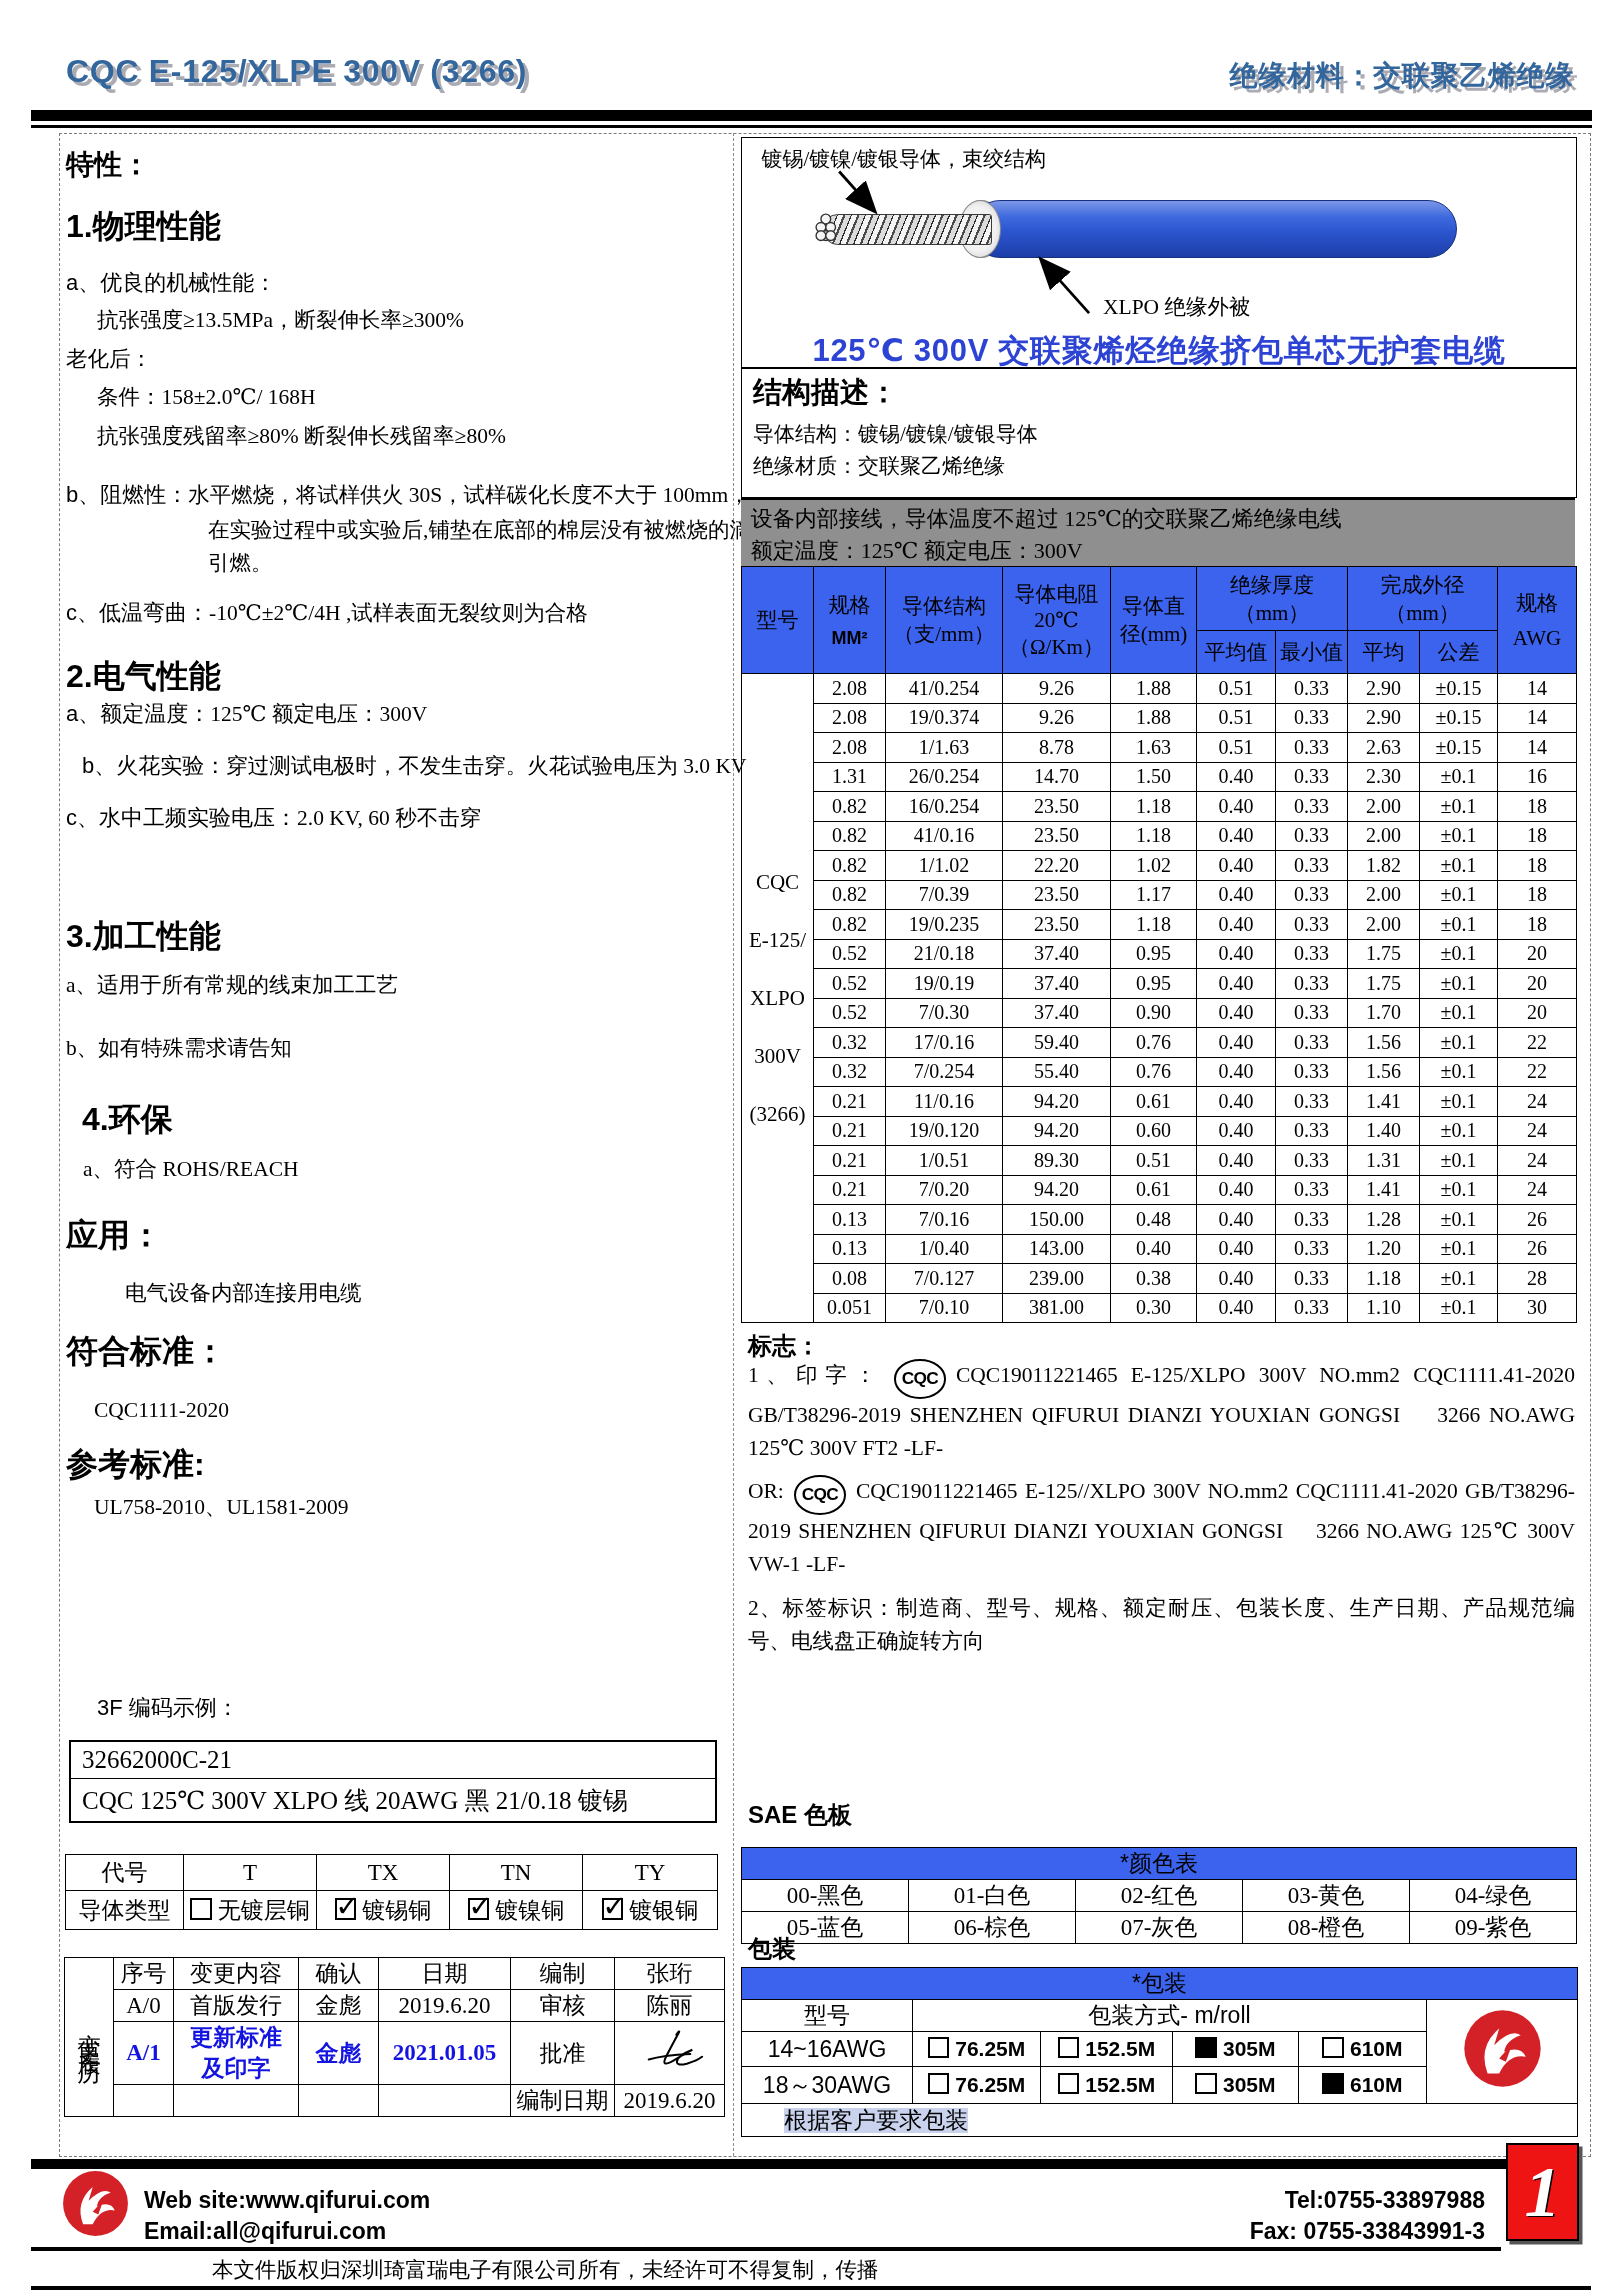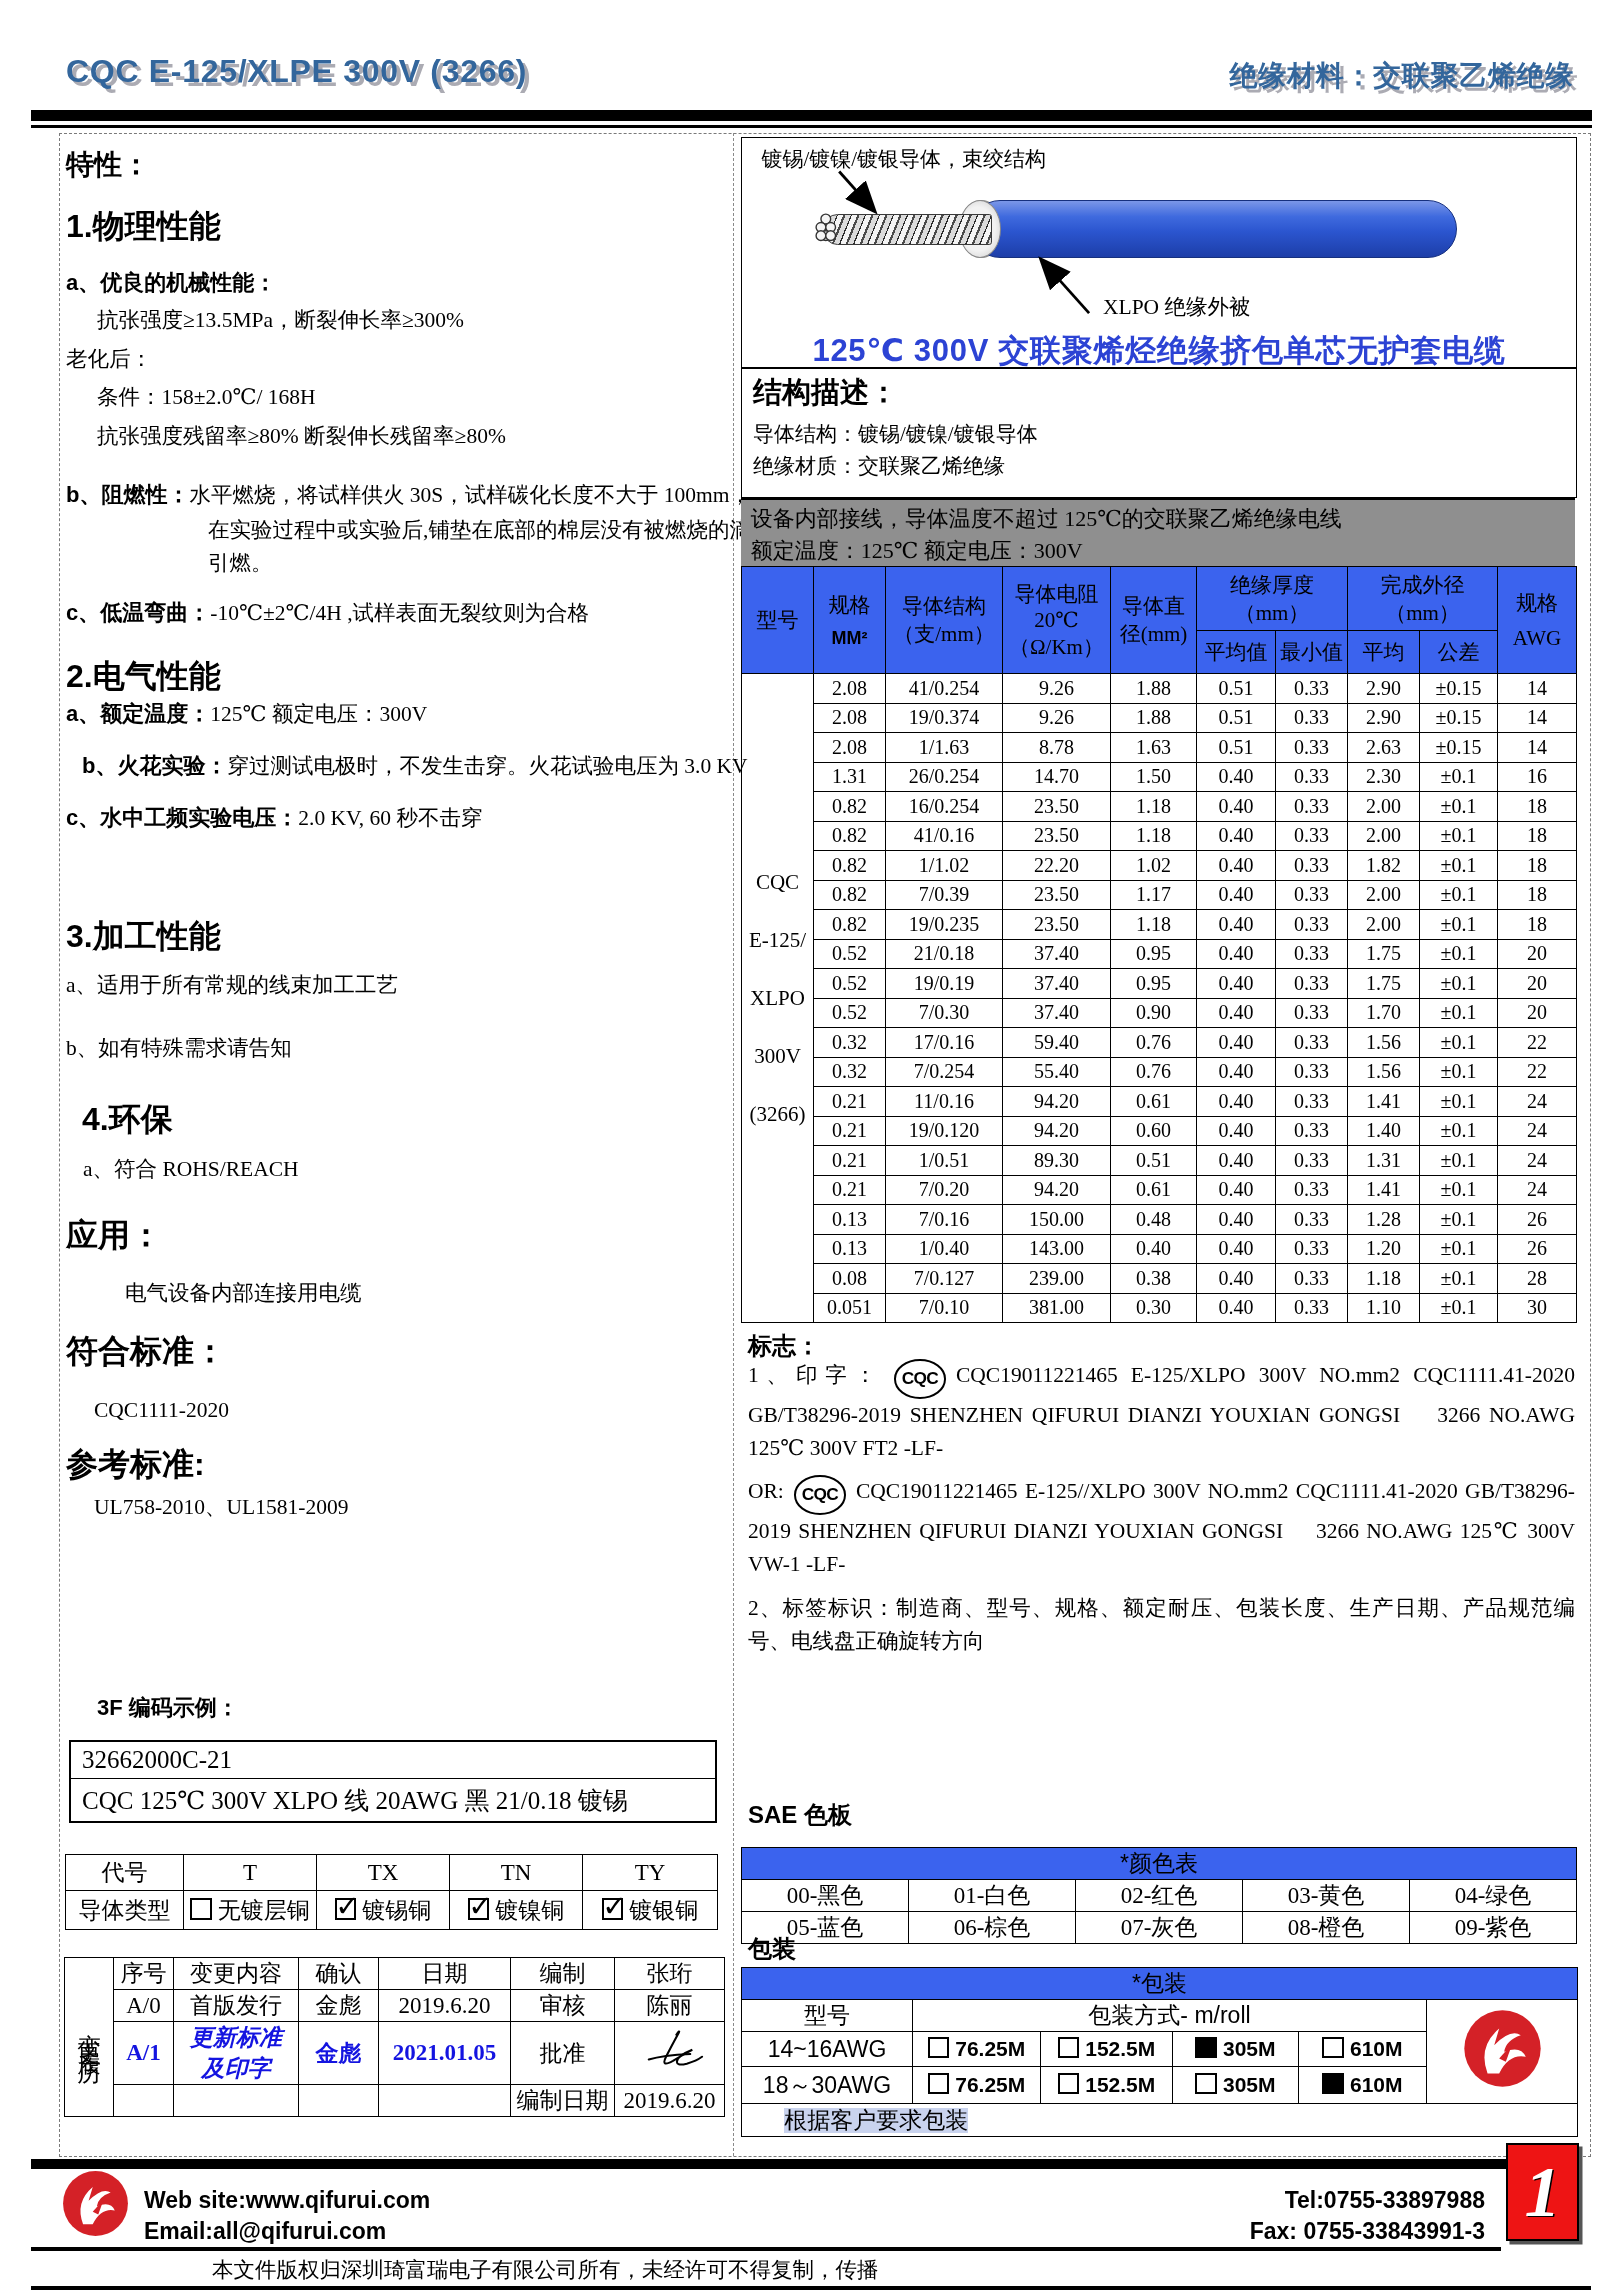--- a/index.html
+++ b/index.html
@@ -16,21 +16,21 @@
     font-family:"Liberation Sans","DejaVu Sans",sans-serif;
     font-weight:bold;color:#33669C;text-shadow:4.2px 3.5px 0 #ABABB3;
     letter-spacing:0.7px;
   }
   .rule{background:#000;}
   
   .frame{border:1.4px dashed #7a7a7a;}
   .vdash{border-left:1.4px dashed #8a8a8a;}
   
   .ll{position:absolute;left:66px;font-size:21.5px;white-space:nowrap;}
-  .lbl{font-family:"Liberation Sans","DejaVu Sans",sans-serif;font-weight:bold;}
+  .lbl{font-family:"Liberation Sans","DejaVu Sans",sans-serif;font-weight:normal;}
   .h1{font-family:"Liberation Sans","DejaVu Sans",sans-serif;font-weight:bold;font-size:32px;}
   .h2{font-family:"Liberation Sans","DejaVu Sans",sans-serif;font-weight:bold;font-size:28px;}
   
   .boxA,.boxB{border:1.4px solid #000;}
   .graybox{background:#8F8F8F;border-top:2.1px solid #000;border-bottom:1.4px solid #000;}
   .prod-title{font-family:"Liberation Sans","DejaVu Sans",sans-serif;font-weight:bold;
     color:#2C43D4;font-size:31px;text-align:center;letter-spacing:0.7px;}
   
   .insulation{position:absolute;border-radius:29px;
     background:linear-gradient(180deg,#7b97e8 0%,#3f6ade 28%,#2b55cf 55%,#1d3ea8 100%);
@@ -168,21 +168,21 @@
   <tr style="height:29px;">
     <td>A/0</td>
     <td>首版发行</td>
     <td>金彪</td>
     <td>2019.6.20</td>
     <td>审核</td>
     <td>陈丽</td>
   </tr>
   <tr style="height:61px;">
     <td class="blue">A/1</td>
-    <td class="blue" style="white-space:normal;padding:0 9.7px;font-style:italic;">更新标准及印字</td>
+    <td class="blue" style="white-space:normal;padding:0 9.7px;">更新标准及印字</td>
     <td class="blue">金彪</td>
     <td class="blue">2021.01.05</td>
     <td>批准</td>
     <td>
       <svg width="83" height="49" viewBox="0 0 120 70">
         <path d="M70 12 q6 -8 3 -2 q-12 22 -18 34 q-8 16 10 6 q16 -10 28 -16 q-20 8 -22 16 q-2 8 14 4 q14 -4 22 -10" fill="none" stroke="#000" stroke-width="3" stroke-linecap="round"></path>
         <path d="M30 48 q20 -6 60 -8" fill="none" stroke="#000" stroke-width="3" stroke-linecap="round"></path>
       </svg>
     </td>
   </tr>

